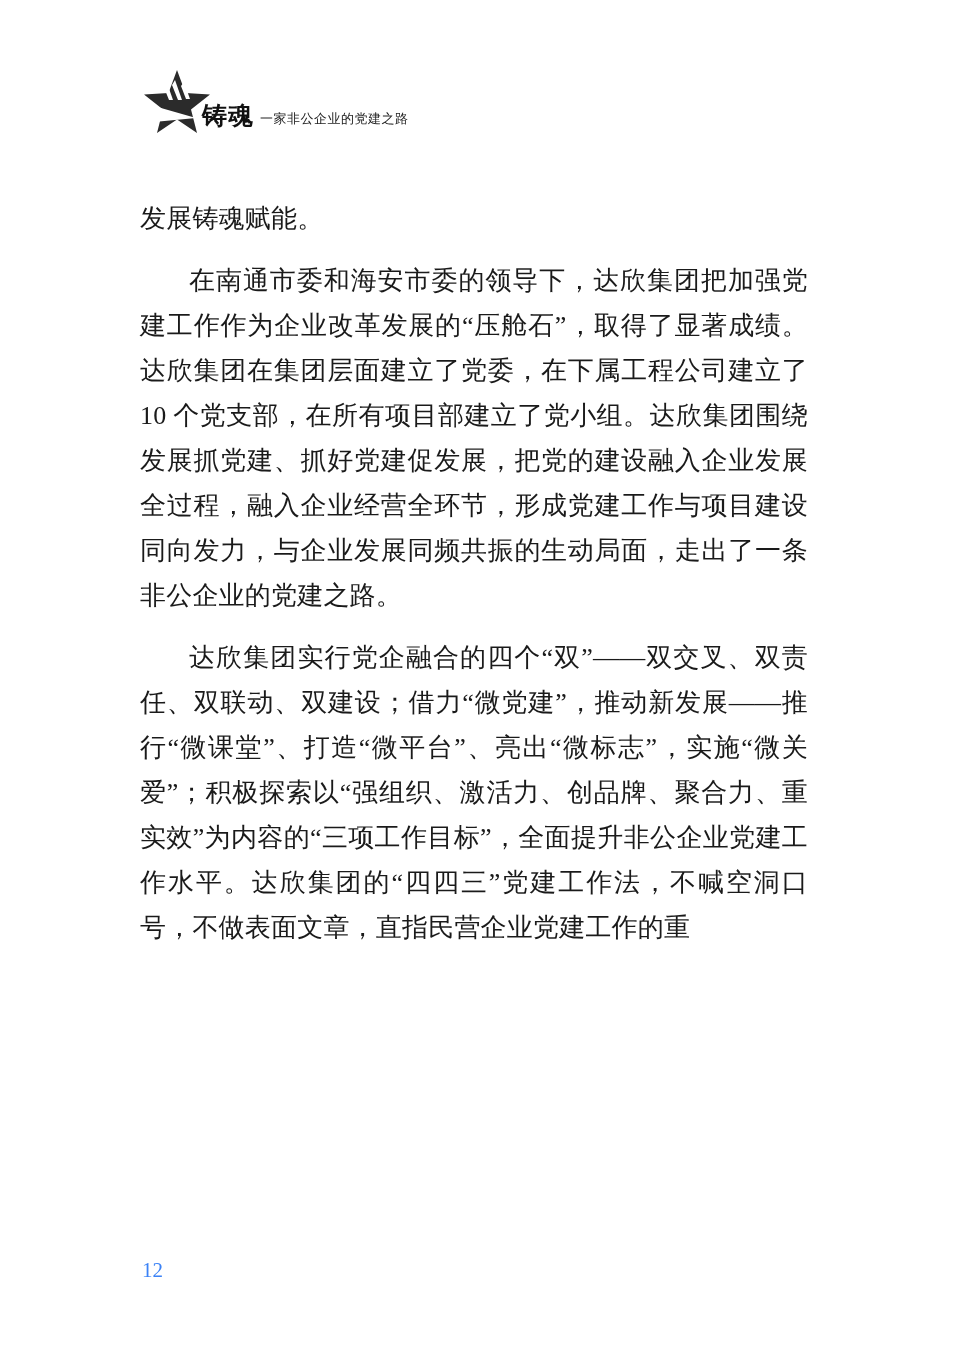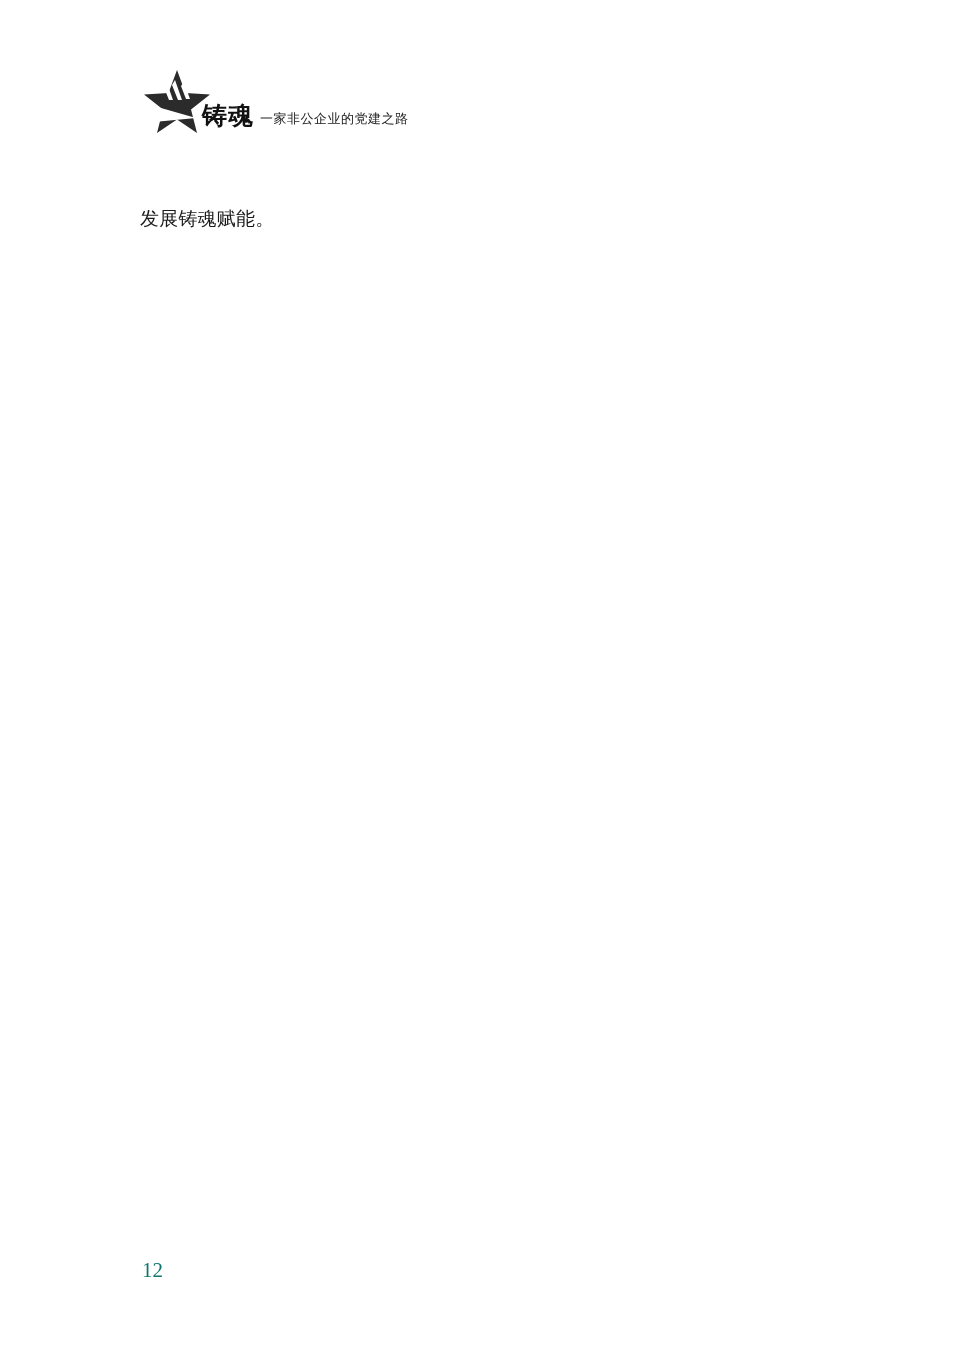--- a/index.html
+++ b/index.html
@@ -62,21 +62,21 @@
   }
 
   
   .content {
     position: absolute;
     left: 140px;
     top: 196px;
     width: 684px;
   }
   .para {
-    font-size: 19px;
+    font-size: 26px;
     line-height: 45px;
     text-align: justify;
     text-justify: inter-ideograph;
     margin: 0 16px 17px 0;
     letter-spacing: 0.2px;
     color: #1a1a1a;
   }
   .para.indent {
     text-indent: 49px;
   }
@@ -84,21 +84,21 @@
     text-indent: 0;
   }
 
   
   .folio {
     position: absolute;
     left: 142px;
     top: 1258px;
     font-family: "Liberation Serif", serif;
     font-size: 21px;
-    color: #0f766e;
+    color: #3b82f6;
   }
 </style>
 </head>
 <body>
 
 <div class="page">
 
   <div class="header">
     <div class="logo-mark">
       <svg width="74" height="74" viewBox="0 0 74 74" xmlns="http://www.w3.org/2000/svg">
@@ -110,17 +110,19 @@
       </svg>
     </div>
     <div class="logo-text-wrap">
       <span class="logo-title">铸魂</span>
       <span class="logo-sub">一家非公企业的党建之路</span>
     </div>
   </div>
 
   <div class="content">
     <p class="para first">发展铸魂赋能。</p>
+    <p class="para indent">在南通市委和海安市委的领导下，达欣集团把加强党建工作作为企业改革发展的“压舱石”，取得了显著成绩。达欣集团在集团层面建立了党委，在下属工程公司建立了 10 个党支部，在所有项目部建立了党小组。达欣集团围绕发展抓党建、抓好党建促发展，把党的建设融入企业发展全过程，融入企业经营全环节，形成党建工作与项目建设同向发力，与企业发展同频共振的生动局面，走出了一条非公企业的党建之路。</p>
+    <p class="para indent">达欣集团实行党企融合的四个“双”——双交叉、双责任、双联动、双建设；借力“微党建”，推动新发展——推行“微课堂”、打造“微平台”、亮出“微标志”，实施“微关爱”；积极探索以“强组织、激活力、创品牌、聚合力、重实效”为内容的“三项工作目标”，全面提升非公企业党建工作水平。达欣集团的“四四三”党建工作法，不喊空洞口号，不做表面文章，直指民营企业党建工作的重</p>
   </div>
 
   <div class="folio">12</div>
 
 </div>
 
 </body></html>

